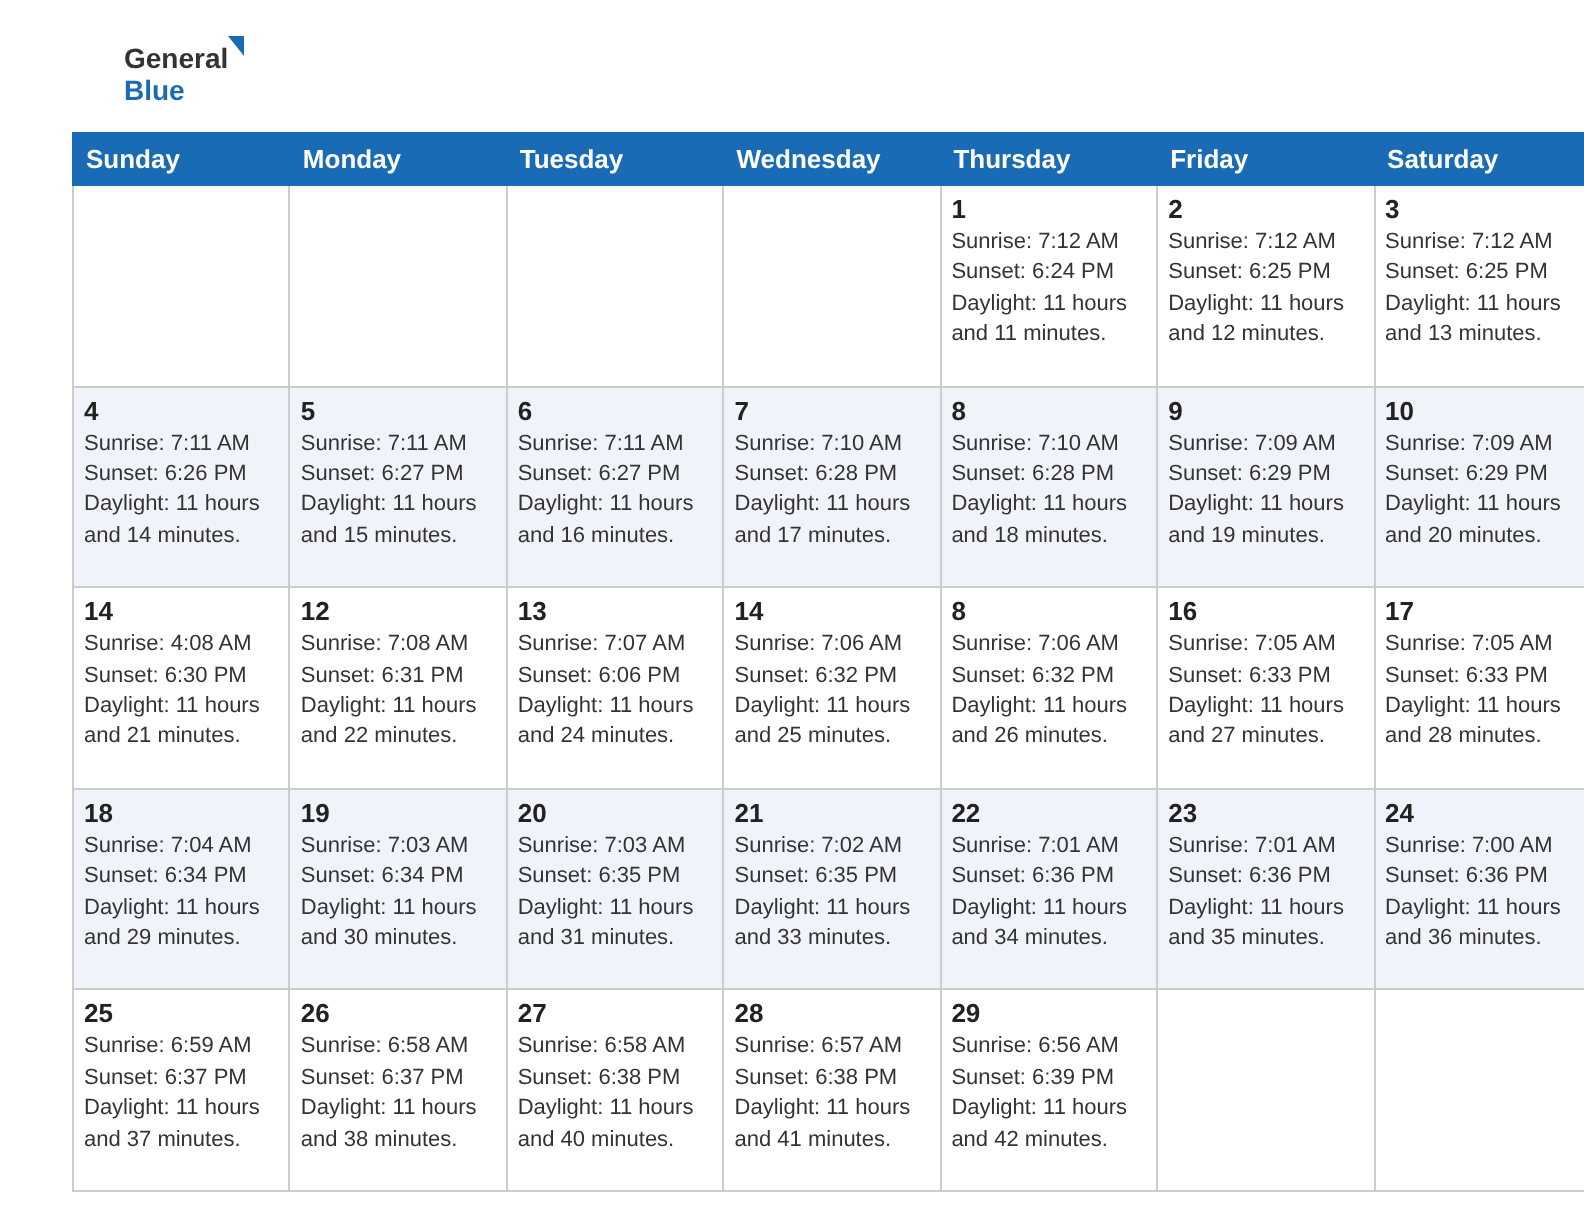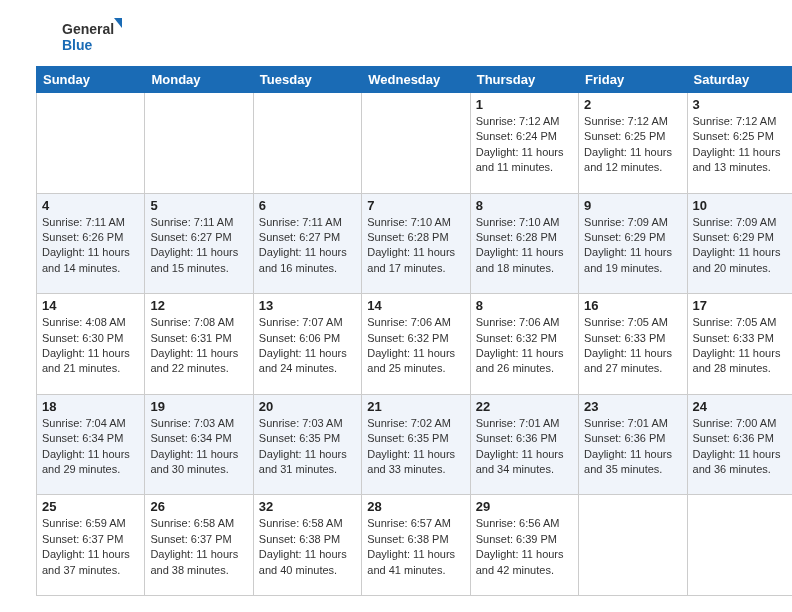--- a/index.html
+++ b/index.html
@@ -283,21 +283,21 @@
 Sunset: 6:37 PM
 Daylight: 11 hours and 37 minutes.</div>
           </td>
           <td>
             <span class="day-num">26</span>
             <div class="day-info">Sunrise: 6:58 AM
 Sunset: 6:37 PM
 Daylight: 11 hours and 38 minutes.</div>
           </td>
           <td>
-            <span class="day-num">32</span>
+            <span class="day-num">27</span>
             <div class="day-info">Sunrise: 6:58 AM
 Sunset: 6:38 PM
 Daylight: 11 hours and 40 minutes.</div>
           </td>
           <td>
             <span class="day-num">28</span>
             <div class="day-info">Sunrise: 6:57 AM
 Sunset: 6:38 PM
 Daylight: 11 hours and 41 minutes.</div>
           </td>

